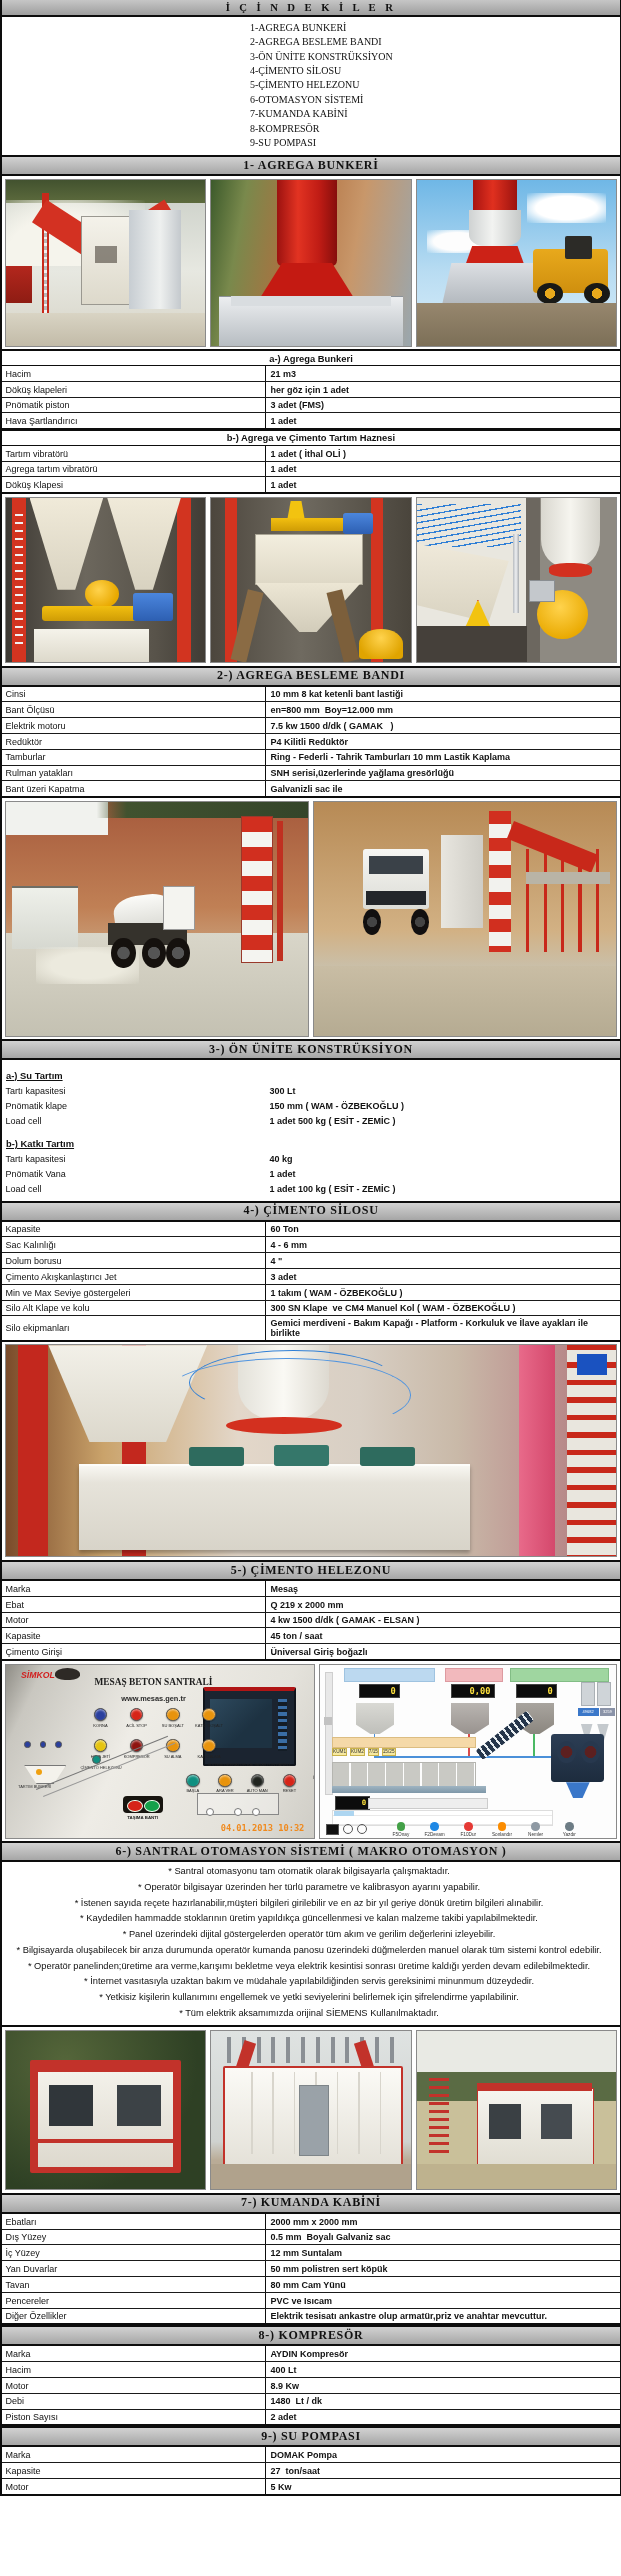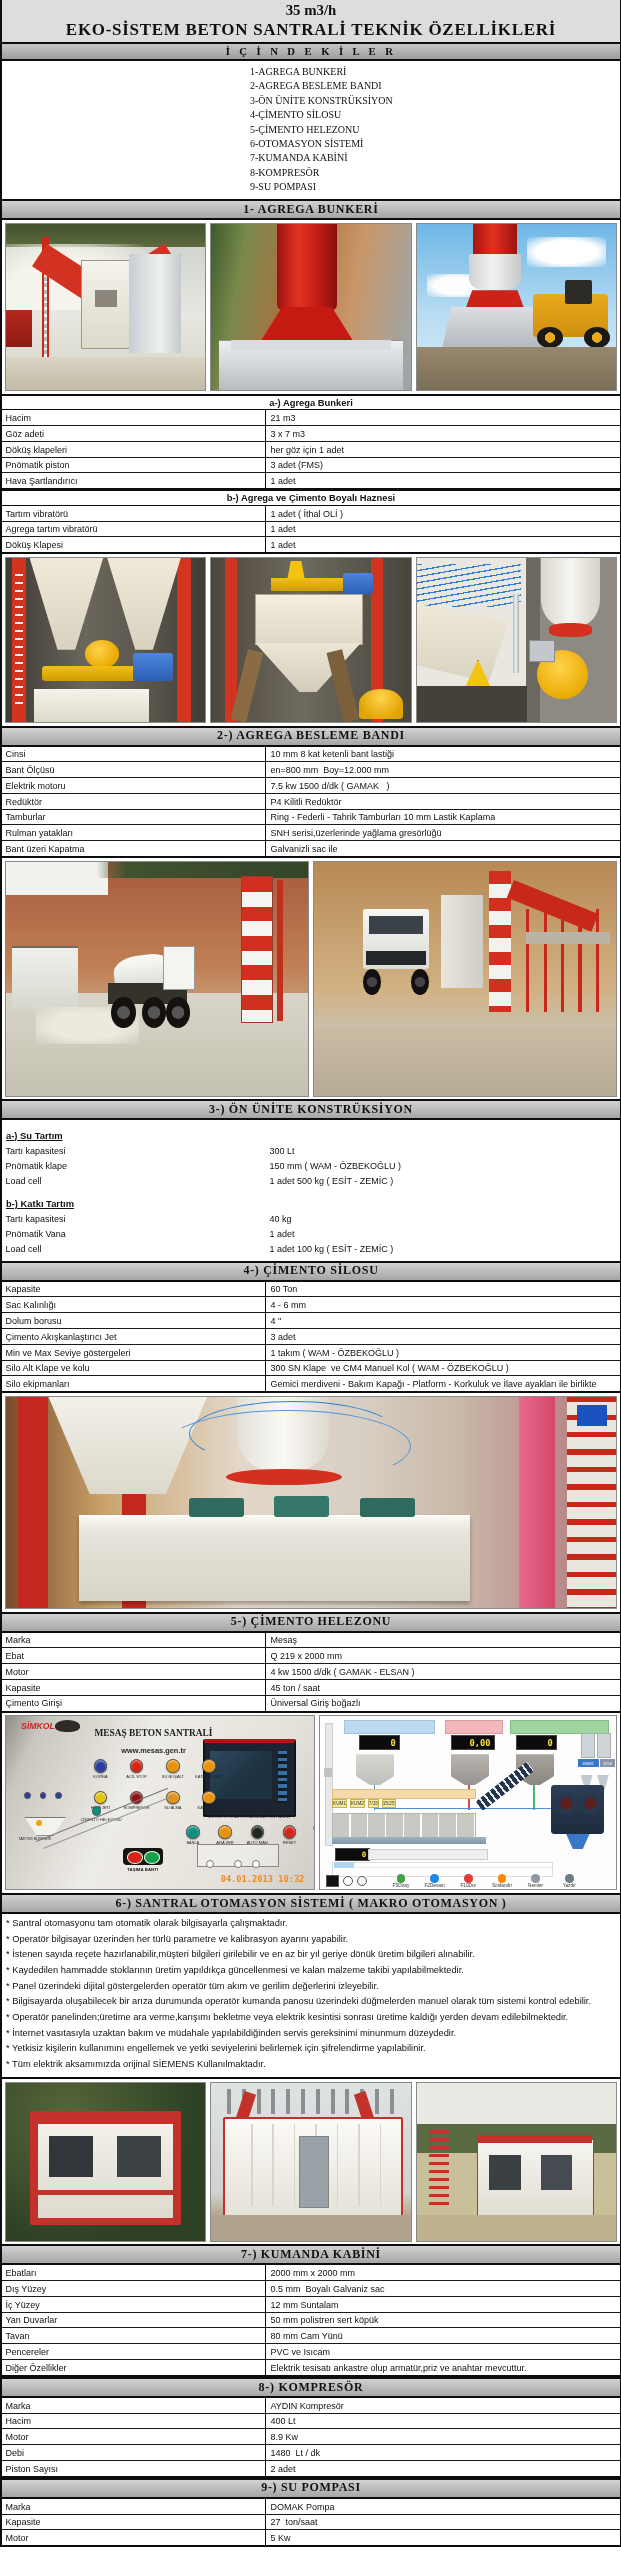--- a/index.html
+++ b/index.html
@@ -14,28 +14,28 @@
   .toc-list{padding:3.4px 0 4.7px 248px;font-family:"Liberation Serif",serif;font-size:10px;line-height:14.4px;border-radius:14px;}
   .sec-bar{background:linear-gradient(#d2d2d2,#a6a6a6);border-top:2.7px solid #0d0d0d;border-bottom:2.7px solid #0d0d0d;text-align:center;font-family:"Liberation Serif",serif;font-weight:bold;font-size:12px;padding:0.7px 0 1.3px;letter-spacing:0.7px;}
 
   
   .sub-head{text-align:center;font-weight:bold;font-size:9.4px;padding:1.3px 0;border-top:2px solid #0d0d0d;border-bottom:0.7px solid #0d0d0d;}
   .spec-table{border-bottom:2px solid #0d0d0d;}
   .spec-row{display:flex;align-items:stretch;border-bottom:0.7px solid #1a1a1a;min-height:14.8px;}
   .spec-row:last-child{border-bottom:none;}
   .spec-label{width:260px;padding:2px 0 1.3px 3.4px;font-size:9px;display:flex;align-items:center;}
   .spec-value{flex:1;border-left:1.3px solid #0d0d0d;padding:2px 0 1.3px 4px;font-size:9px;display:flex;align-items:center;}
-  .spec-value{white-space:pre-wrap;}
+  .spec-value{white-space:pre-wrap;font-weight:bold;}
   .borderless{border-bottom:none;}
   .borderless .spec-row{border-bottom:none;min-height:15px;}
   .borderless .spec-value{border-left:none;}
   .free-sub{font-weight:bold;font-size:9.4px;text-decoration:underline;padding:9.4px 0 2.7px 4px;}
 
   
-  .bullets{padding:2px 8px 4px 4px;font-size:9.3px;line-height:15.7px;border-bottom:2px solid #0d0d0d;}
+  .bullets{padding:2px 8px 4px 4px;font-size:9.3px;line-height:15.7px;border-bottom:2px solid #0d0d0d;text-align:center;}
 
   
   .photos{display:flex;gap:4.7px;padding:2.7px 2.7px;background:#fff;}
   .ph{position:relative;overflow:hidden;flex:1;border:0.7px solid #8a8a8a;background:#ddd;}
   .ab{position:absolute;display:block;}
   .band1 .ph{height:166px;}
   .band2 .ph{height:164px;}
   .band3 .ph{height:234px;}
   .band4 .ph{height:211px;}
   .band5 .ph{height:173px;}
@@ -50,24 +50,20 @@
   .stool .dot{width:8.7px;height:8.7px;border-radius:50%;}
   .stool .lbl{font-size:4.7px;color:#333;margin-top:0.7px;}
   .digit{background:#0c0c0c;color:#ffe23c;font-family:"DejaVu Sans Mono",monospace;font-weight:bold;font-size:8.7px;text-align:right;padding:1.3px 3.4px;border:0.7px solid #444;}
   .bin-lbl{background:#f7e9a0;border:0.7px solid #c9b24a;font-size:4.7px;text-align:center;padding:0.7px 0;color:#333;}
 </style>
 </head>
 <body>
 
 <div class="doc">
 
-  <div class="title-block">
-    <div class="title-cap">35 m3/h</div>
-    <div class="title-name">EKO-SİSTEM  BETON SANTRALİ  TEKNİK  ÖZELLİKLERİ</div>
-  </div>
 
   <div class="toc-bar">İ Ç İ N D E K İ L E R</div>
   <div class="toc-list">
       <div class="toc-item">1-AGREGA BUNKERİ</div>
       <div class="toc-item">2-AGREGA BESLEME BANDI</div>
       <div class="toc-item">3-ÖN  ÜNİTE KONSTRÜKSİYON</div>
       <div class="toc-item">4-ÇİMENTO SİLOSU</div>
       <div class="toc-item">5-ÇİMENTO HELEZONU</div>
       <div class="toc-item">6-OTOMASYON SİSTEMİ</div>
       <div class="toc-item">7-KUMANDA KABİNİ</div>
@@ -115,38 +111,34 @@
     </div>
   </div>
 
   <div class="sub-head">a-) Agrega Bunkeri</div>
   <div class="spec-table">
       <div class="spec-row">
         <div class="spec-label">Hacim</div>
         <div class="spec-value">21 m3</div>
       </div>
       <div class="spec-row">
-        <div class="spec-label">Göz adeti</div>
-        <div class="spec-value">3 x 7 m3</div>
-      </div>
-      <div class="spec-row">
         <div class="spec-label">Döküş klapeleri</div>
         <div class="spec-value">her göz için 1 adet</div>
       </div>
       <div class="spec-row">
         <div class="spec-label">Pnömatik  piston</div>
         <div class="spec-value">3 adet (FMS)</div>
       </div>
       <div class="spec-row">
         <div class="spec-label">Hava Şartlandırıcı</div>
         <div class="spec-value">1 adet</div>
       </div>
     </div>
 
-  <div class="sub-head" style="border-top-width:1.3px;">b-) Agrega ve Çimento Boyalı Haznesi</div>
+  <div class="sub-head" style="border-top-width:1.3px;">b-) Agrega ve Çimento Tartım Haznesi</div>
   <div class="spec-table">
       <div class="spec-row">
         <div class="spec-label">Tartım vibratörü</div>
         <div class="spec-value">1 adet ( İthal OLİ )</div>
       </div>
       <div class="spec-row">
         <div class="spec-label">Agrega tartım vibratörü</div>
         <div class="spec-value">1 adet</div>
       </div>
       <div class="spec-row">

